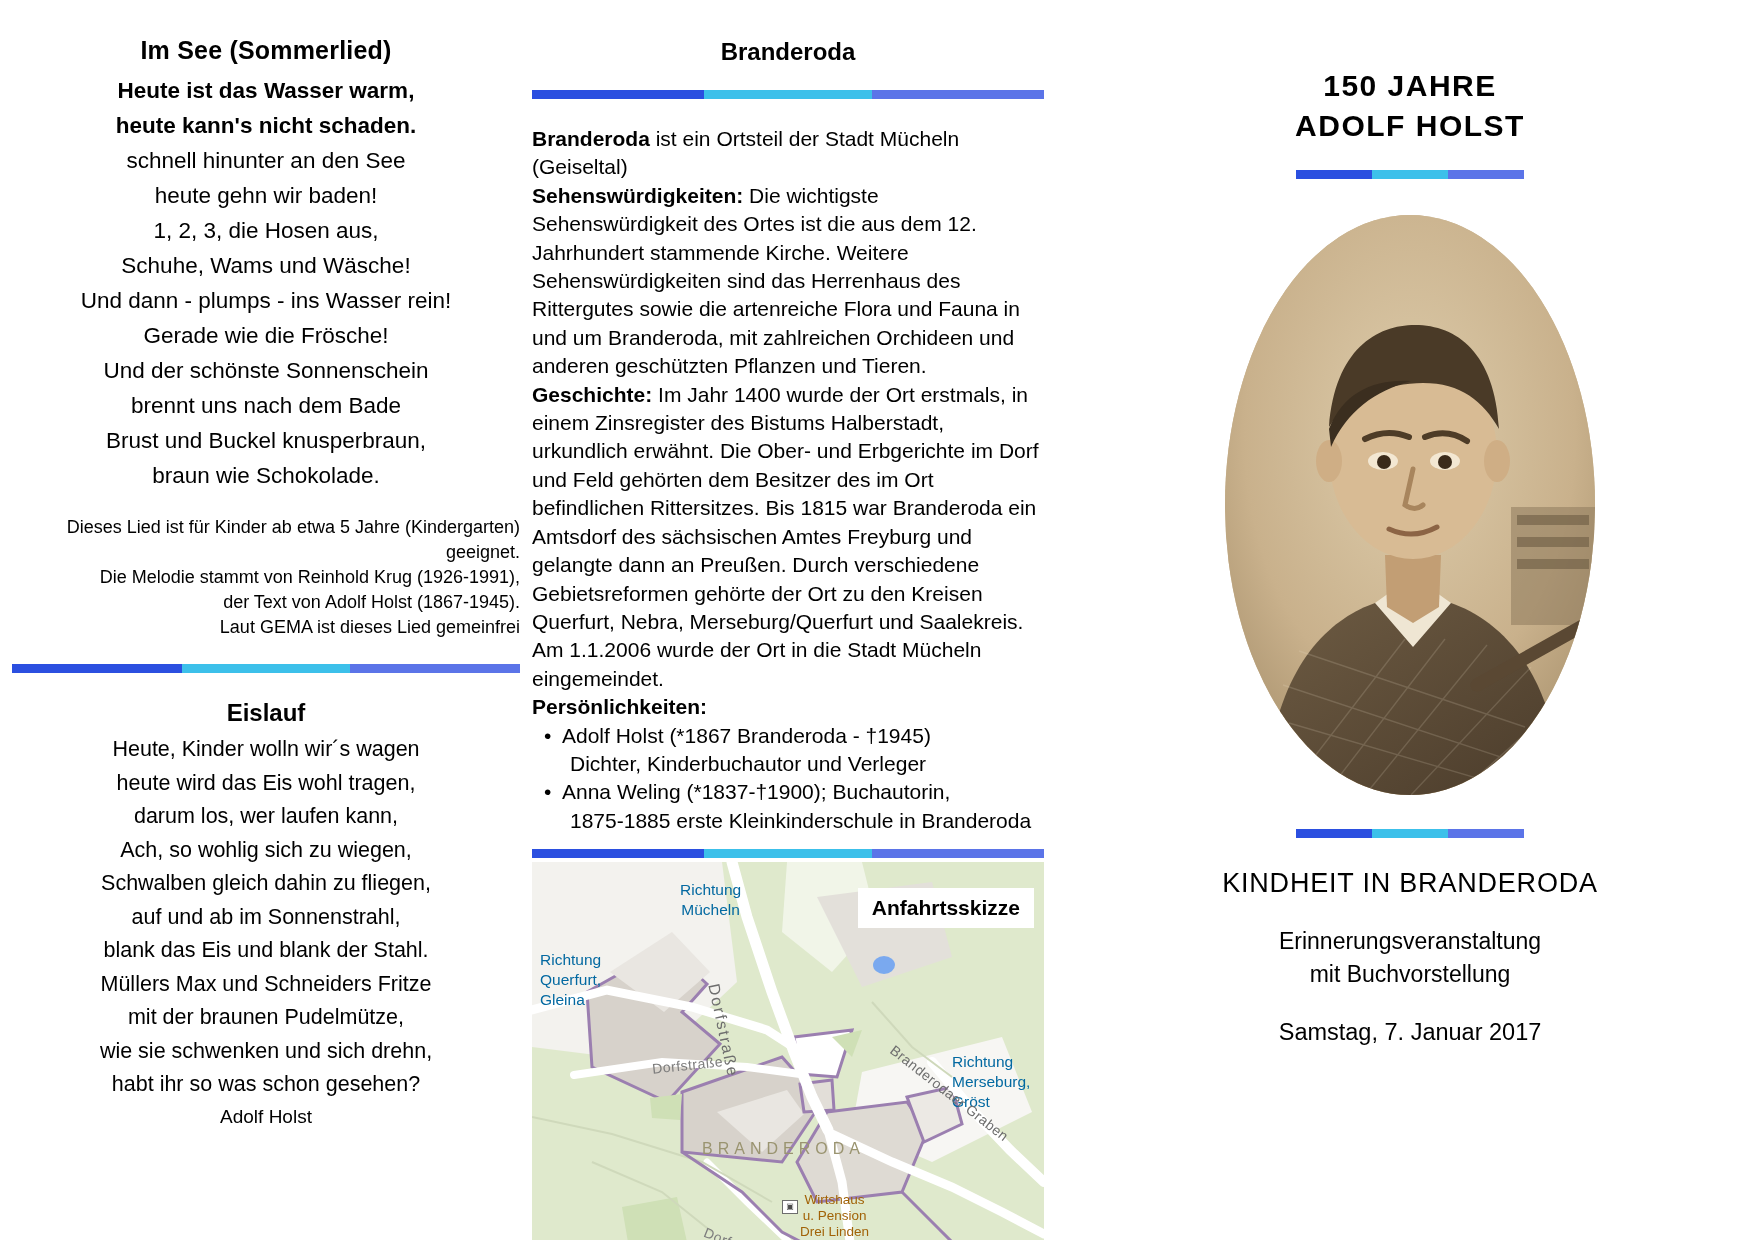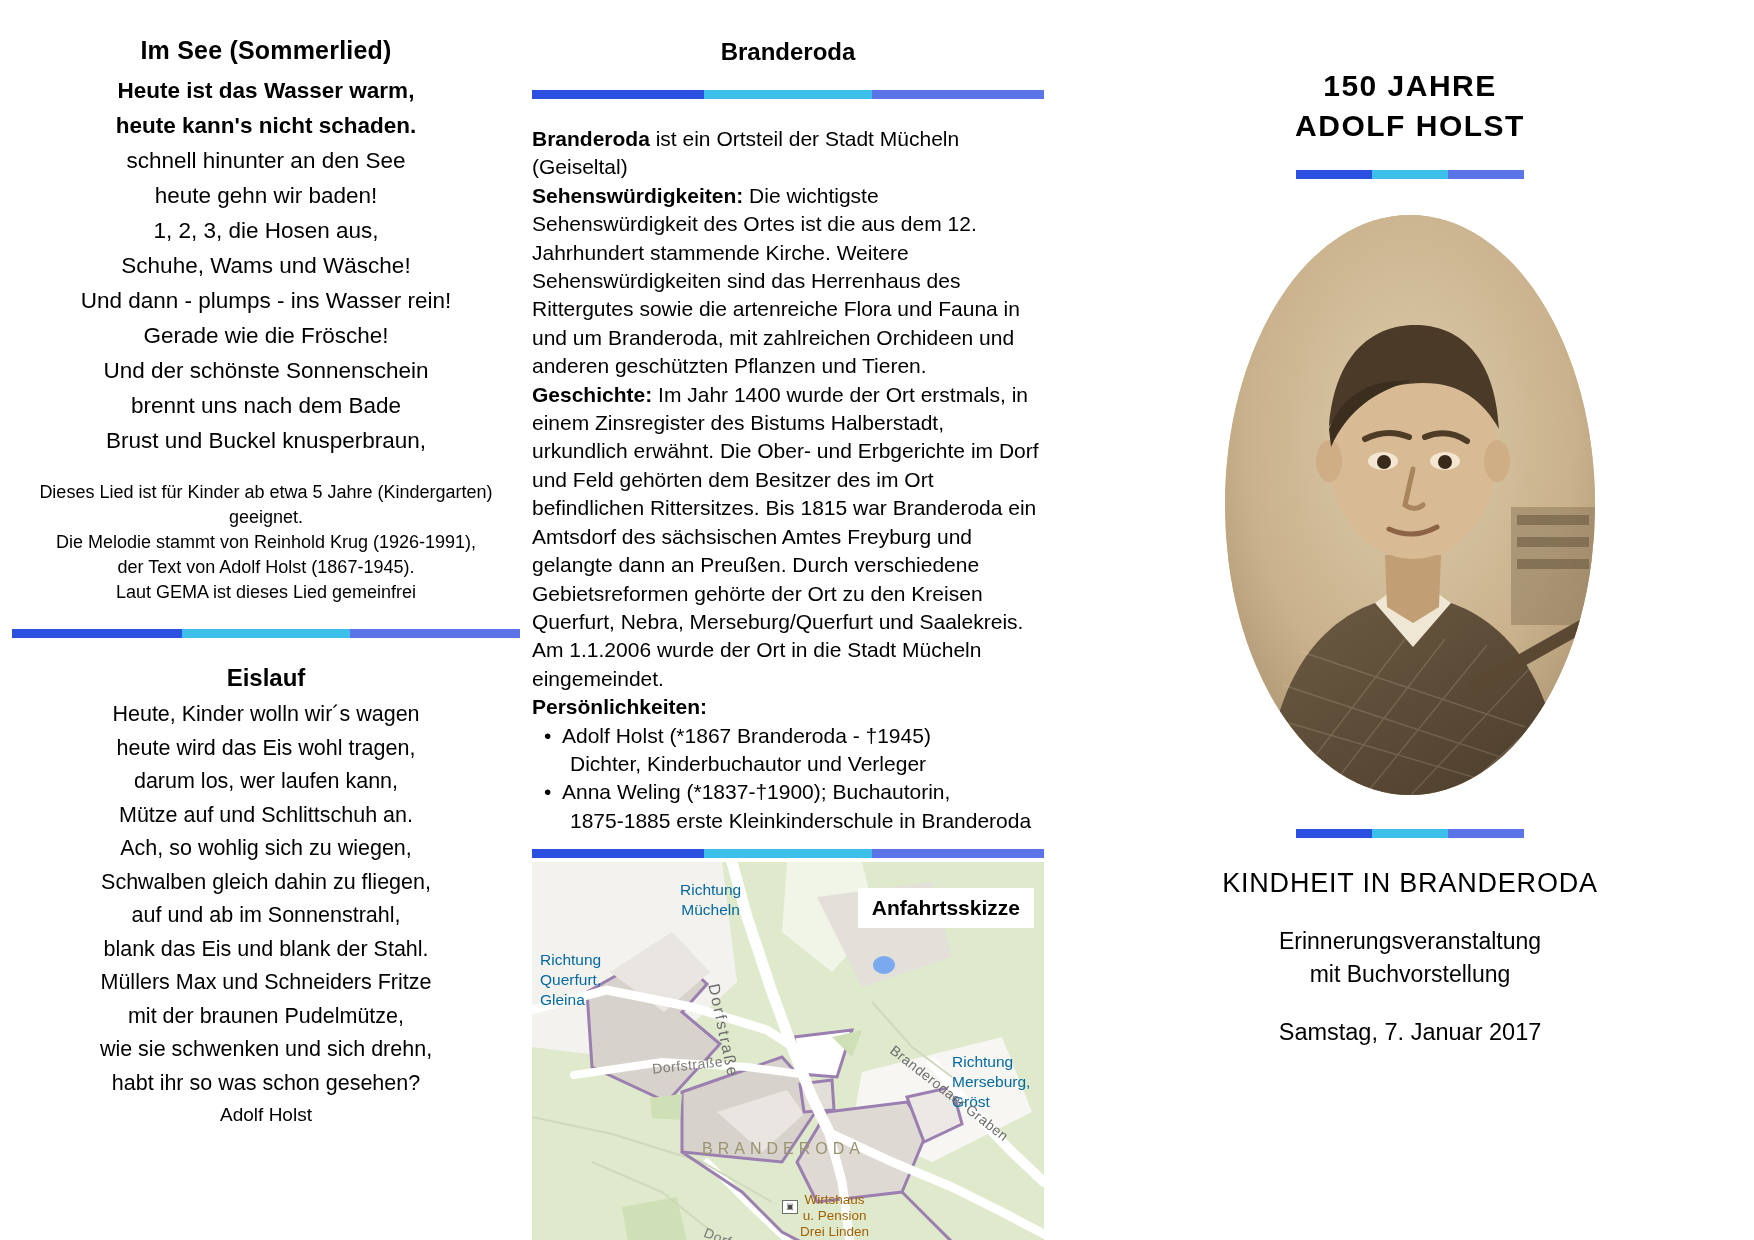--- a/index.html
+++ b/index.html
@@ -37,21 +37,21 @@
   }
   .poem-line {
     text-align: center;
     font-size: 22.5px;
     line-height: 35px;
     white-space: nowrap;
   }
   .poem-line.strong { font-weight: bold; text-align: center; }
   .credits {
     margin-top: 22px;
-    text-align: center;
+    text-align: right;
     font-size: 18px;
     line-height: 25px;
   }
   .c1-divider { margin-top: 24px; }
 
   .poem2-title {
     text-align: center;
     font-weight: bold;
     font-size: 24px;
     margin: 26px 0 6px 0;
@@ -207,20 +207,21 @@
       <div class="poem-line strong">heute kann's nicht schaden.</div>
       <div class="poem-line">schnell hinunter an den See</div>
       <div class="poem-line">heute gehn wir baden!</div>
       <div class="poem-line">1, 2, 3, die Hosen aus,</div>
       <div class="poem-line">Schuhe, Wams und Wäsche!</div>
       <div class="poem-line">Und dann - plumps - ins Wasser rein!</div>
       <div class="poem-line">Gerade wie die Frösche!</div>
       <div class="poem-line">Und der schönste Sonnenschein</div>
       <div class="poem-line">brennt uns nach dem Bade</div>
       <div class="poem-line">Brust und Buckel knusperbraun,</div>
+      <div class="poem-line">braun wie Schokolade.</div>
     </div>
 
     <div class="credits">
       <div>Dieses Lied ist für Kinder ab etwa 5 Jahre (Kindergarten) geeignet.</div>
       <div>Die Melodie stammt von Reinhold Krug (1926-1991),</div>
       <div>der Text von Adolf Holst (1867-1945).</div>
       <div>Laut GEMA ist dieses Lied gemeinfrei</div>
     </div>
 
     <div class="divider c1-divider">
@@ -228,21 +229,20 @@
       <div class="seg2" style="background: rgb(60, 192, 234);"></div>
       <div class="seg3" style="background: rgb(91, 116, 232);"></div>
     </div>
 
     <div class="poem2-title">Eislauf</div>
 
     <div>
       <div class="poem2-line">Heute, Kinder wolln wir´s wagen</div>
       <div class="poem2-line">heute wird das Eis wohl tragen,</div>
       <div class="poem2-line">darum los, wer laufen kann,</div>
-      <div class="poem2-line">Mütze auf und Schlittschuh an.</div>
       <div class="poem2-line">Ach, so wohlig sich zu wiegen,</div>
       <div class="poem2-line">Schwalben gleich dahin zu fliegen,</div>
       <div class="poem2-line">auf und ab im Sonnenstrahl,</div>
       <div class="poem2-line">blank das Eis und blank der Stahl.</div>
       <div class="poem2-line">Müllers Max und Schneiders Fritze</div>
       <div class="poem2-line">mit der braunen Pudelmütze,</div>
       <div class="poem2-line">wie sie schwenken und sich drehn,</div>
       <div class="poem2-line">habt ihr so was schon gesehen?</div>
       <div class="poem2-sig">Adolf Holst</div>
     </div>

